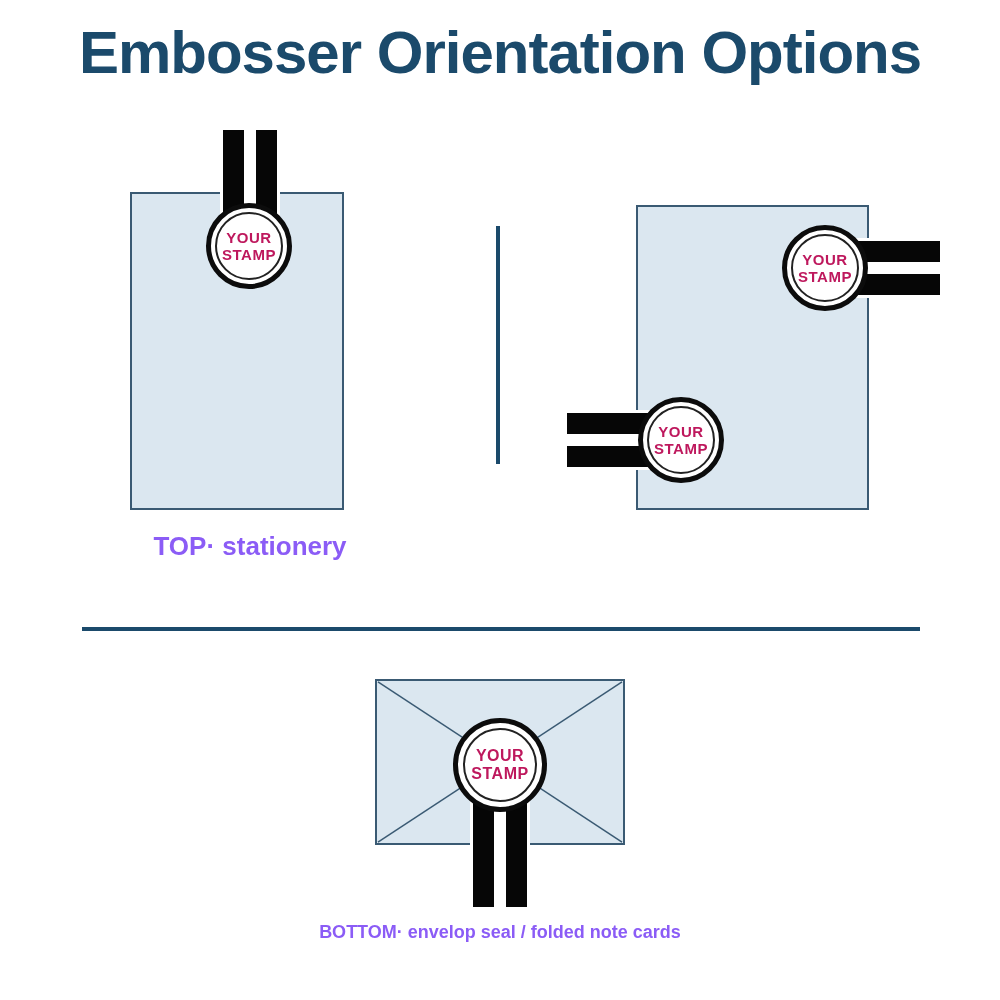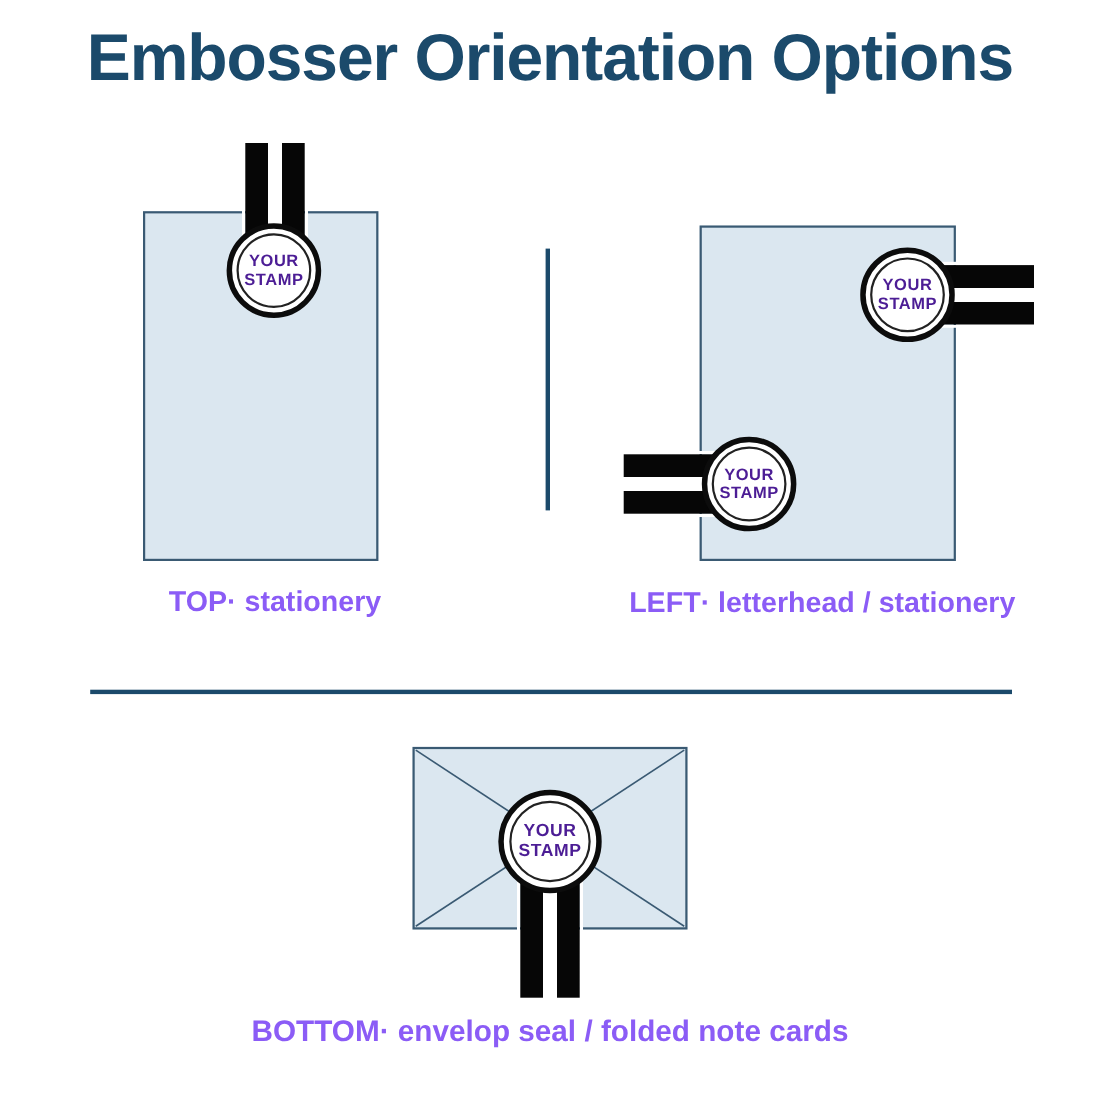--- a/index.html
+++ b/index.html
@@ -18,34 +18,34 @@
   .handle-h{background:linear-gradient(to bottom,#060606 0 38%,#ffffff 38% 62%,#060606 62% 100%);}
   .handle-top{left:223px;top:130px;width:54px;height:112px;}
   .handle-right{left:845px;top:241px;width:95px;height:54px;}
   .handle-left{left:567px;top:413px;width:95px;height:54px;}
   .handle-bottom{left:473px;top:762px;width:54px;height:145px;}
 
   .seal{position:absolute;width:86px;height:86px;box-sizing:border-box;background:#ffffff;
     border:5px solid #0c0c0c;border-radius:50%;display:flex;align-items:center;justify-content:center;z-index:3;}
   .seal-inner{width:68px;height:68px;box-sizing:border-box;border:2px solid #222222;border-radius:50%;
     display:flex;flex-direction:column;align-items:center;justify-content:center;
-    font-weight:bold;font-size:15px;line-height:1.15;letter-spacing:.5px;color:#4c1d95;text-align:left;}
+    font-weight:bold;font-size:15px;line-height:1.15;letter-spacing:.5px;color:#be185d;text-align:left;}
   .seal-top{left:206px;top:203px;}
   .seal-right{left:782px;top:225px;}
   .seal-left{left:638px;top:397px;}
   .seal-bottom{left:453px;top:718px;width:94px;height:94px;}
   .seal-bottom .seal-inner{width:74px;height:74px;font-size:16px;}
 
   .divider-v{position:absolute;left:496px;top:226px;width:4px;height:238px;background:#1b4a6b;}
   .divider-h{position:absolute;left:82px;top:627px;width:838px;height:4px;background:#1b4a6b;}
 
   .caption{position:absolute;color:#8b5cf6;font-weight:bold;font-size:26px;text-align:center;}
   .caption-top{left:100px;top:531px;width:300px;}
   .caption-side{left:505px;top:531px;width:485px;line-height:33px;}
-  .caption-bottom{left:0;top:922px;width:1000px;font-size:27px;}
+  .caption-bottom{left:0;top:922px;width:1000px;font-size:18px;}
 
   .envelope{position:absolute;left:375px;top:679px;width:250px;height:166px;background:#dbe7f0;
     border:2px solid #3a5a73;box-sizing:border-box;z-index:1;}
   .envelope svg{display:block;width:100%;height:100%;}
 </style>
 </head>
 <body>
 
 <div class="canvas">
 
@@ -75,21 +75,20 @@
   <div class="handle handle-h handle-left"></div>
   <div class="seal seal-left">
     <div class="seal-inner">
       <span>YOUR</span>
       <span>STAMP</span>
     </div>
   </div>
 
   <div class="caption caption-top">TOP· stationery</div>
   <div class="caption caption-side">
-    <div>LEFT· letterhead / stationery</div>
   </div>
 
   <div class="divider-h"></div>
 
   <div class="envelope">
     <svg viewBox="0 0 250 166" preserveAspectRatio="none">
       <line x1="1" y1="1" x2="249" y2="165" stroke="#3a5a73" stroke-width="1.5"></line>
       <line x1="249" y1="1" x2="1" y2="165" stroke="#3a5a73" stroke-width="1.5"></line>
     </svg>
   </div>

